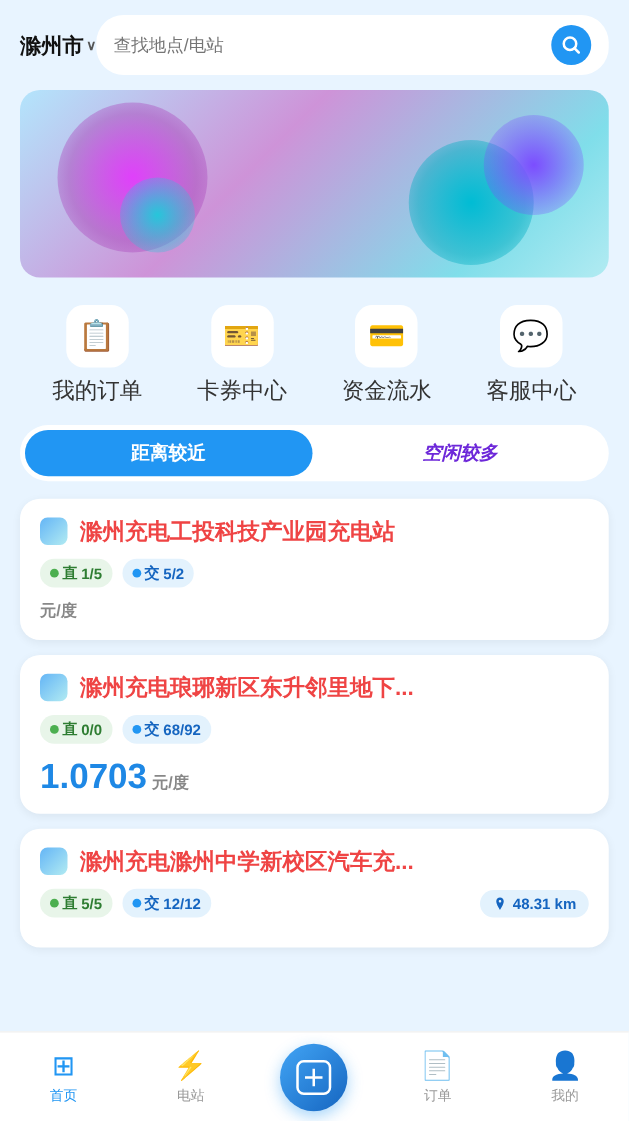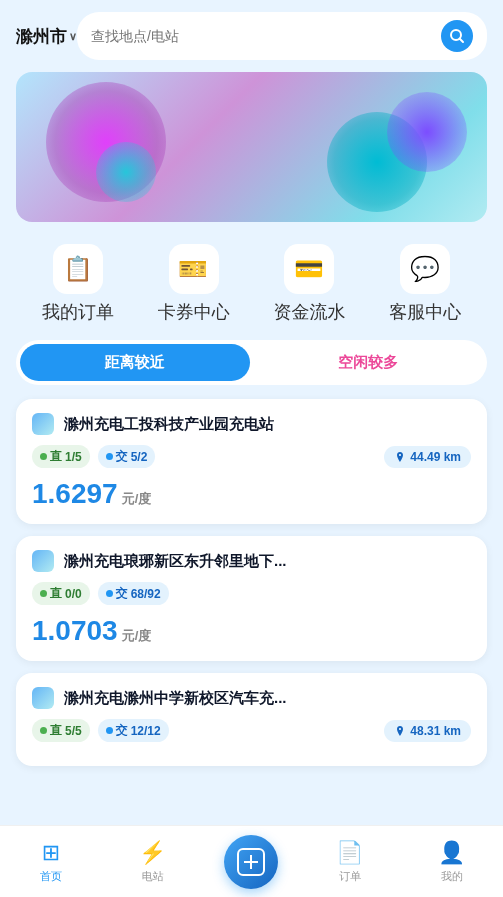--- a/index.html
+++ b/index.html
@@ -152,21 +152,22 @@
       font-size: 15px;
       font-weight: 600;
       cursor: pointer;
     }
     .filter-tab.active {
       background: #2196f3;
       color: #fff;
     }
     .filter-tab.inactive {
       background: transparent;
-      color: #ec4899;
+      color: #6d28d9;
+      font-style: italic;
     }
 
     
     .stations-list {
       padding: 0 16px;
       display: flex;
       flex-direction: column;
       gap: 12px;
       padding-bottom: 90px;
     }
@@ -182,23 +183,23 @@
       gap: 10px;
       margin-bottom: 10px;
     }
     .station-dot {
       width: 22px; height: 22px;
       background: linear-gradient(135deg, #64b5f6, #b2ebf2);
       border-radius: 6px;
       flex-shrink: 0;
     }
     .station-name {
-      font-size: 15px;
+      font-size: 18px;
       font-weight: 700;
-      color: #0f172a;
+      color: #ef4444;
     }
     .station-meta {
       display: flex;
       align-items: center;
       gap: 8px;
       margin-bottom: 10px;
     }
     .badge {
       display: flex;
       align-items: center;
@@ -376,29 +377,22 @@
       <span class="badge badge-dc">
         <span class="dot"></span>
         <span>直</span>
         <span> 1/5</span>
       </span>
       <span class="badge badge-ac">
         <span class="dot"></span>
         <span>交</span>
         <span> 5/2</span>
       </span>
-      <span class="distance-badge">
-        <svg width="12" height="12" viewBox="0 0 12 12" fill="none">
-          <path d="M6 1C4.3 1 3 2.3 3 4c0 2.5 3 7 3 7s3-4.5 3-7c0-1.7-1.3-3-3-3zm0 4c-.6 0-1-.4-1-1s.4-1 1-1 1 .4 1 1-.4 1-1 1z" fill="#1565c0"></path>
-        </svg>
-        <span>44.49 km</span>
-      </span>
     </div>
     <div class="price-row">
-      <span class="price-value">1.6297</span>
       <span class="price-unit">元/度</span>
     </div>
   </div>
 
   <div class="station-card">
     <div class="station-header">
       <div class="station-dot"></div>
       <span class="station-name">滁州充电琅琊新区东升邻里地下...</span>
     </div>
     <div class="station-meta">

